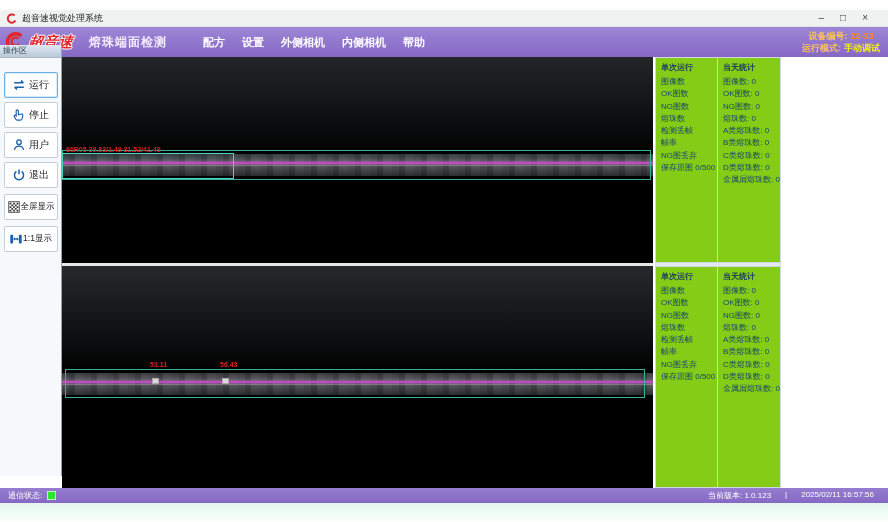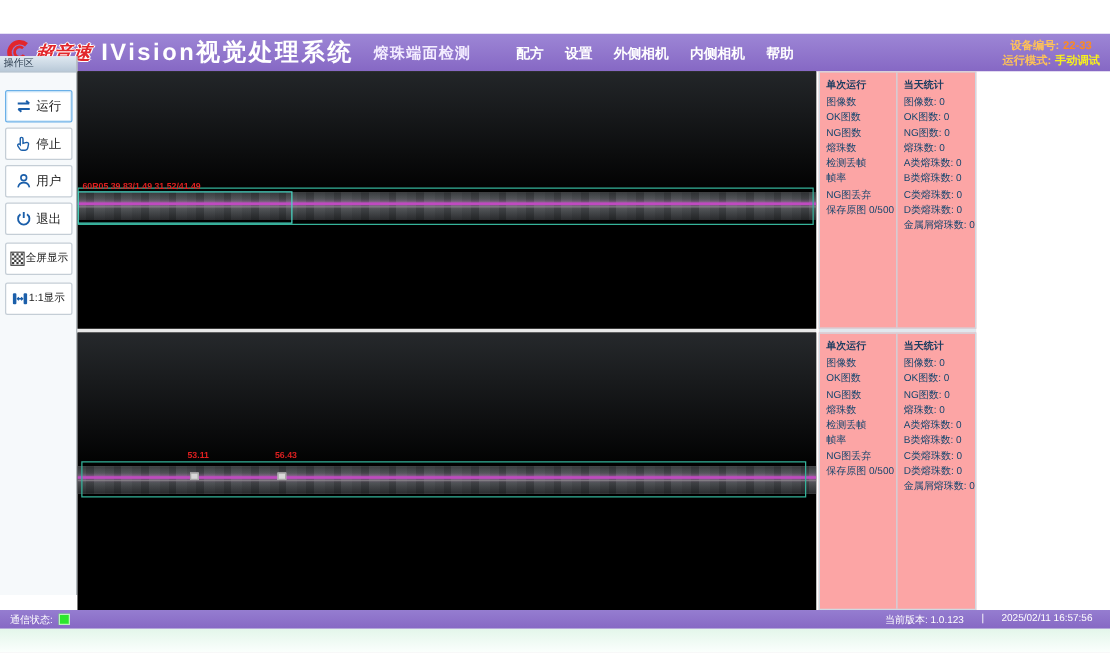--- a/index.html
+++ b/index.html
@@ -53,21 +53,21 @@
         background-blend-mode:overlay;}
   .beadline{position:absolute;left:0;right:0;top:8px;height:2px;background:#c04ac0;box-shadow:0 0 3px #d060d0;}
   .beadline2{position:absolute;left:0;right:0;top:11px;height:1px;background:#8a8a8a;opacity:.7;}
   .rect-green{position:absolute;border:1px solid #35b39a;box-sizing:border-box;}
   .rect-cyan{position:absolute;border:1px solid #49d6c3;box-sizing:border-box;}
   .annot{position:absolute;color:#e02020;font-size:7px;line-height:7px;font-weight:bold;white-space:nowrap;}
   .mark-dot{position:absolute;width:5px;height:4px;background:#d9d9d9;border:1px solid #a8a8a8;}
 
   
   .statscol{position:absolute;left:655px;top:57px;width:126px;height:431px;background:#e2e8ee;}
-  .stats-panel{position:absolute;left:0;width:126px;background:#fca5a5;border:1px solid #cfd9e2;box-sizing:border-box;display:flex;}
+  .stats-panel{position:absolute;left:0;width:126px;background:#84cc16;border:1px solid #cfd9e2;box-sizing:border-box;display:flex;}
   .sp1{top:0;height:206px;}
   .sp2{top:209px;height:222px;}
   .scol{width:62px;padding:4px 0 0 5px;box-sizing:border-box;}
   .scol.left{border-right:1px solid #ccd6e0;}
   .scol-title{font-size:8px;font-weight:bold;color:#1d3d60;margin-bottom:3px;}
   .srow{font-size:8px;color:#16466e;line-height:12.3px;white-space:nowrap;}
 
   
   .rightpanel{position:absolute;left:781px;top:57px;width:107px;height:431px;background:#eef3f8;
               border-left:1px solid #c0c8d0;box-sizing:border-box;}
@@ -83,30 +83,40 @@
              color:#fff;font-size:8px;display:flex;align-items:center;padding:0 8px;box-sizing:border-box;}
   .comm-dot{width:7px;height:7px;background:#2ce62c;border:1px solid #b9f5b9;margin-left:5px;}
   .sb-right{margin-left:auto;display:flex;gap:14px;padding-right:6px;}
   .bottomstrip{position:absolute;left:0;top:503px;width:888px;height:19px;background:linear-gradient(#e3f6ea,#fbfffd);}
 </style>
 </head>
 <body>
 
 <div class="screen">
 
+  <div class="titlebar">
+    <svg class="title-icon" viewBox="0 0 16 16">
+      <path d="M12.5 3.5A6 6 0 1 0 13.8 11" stroke="#e2262c" stroke-width="2.8" fill="none"></path>
+    </svg>
+    <span class="title-text">超音速视觉处理系统</span>
+    <div class="win-controls">
+      <span class="win-btn">–</span>
+      <span class="win-btn">□</span>
+      <span class="win-btn">×</span>
+    </div>
+  </div>
 
   <div class="appheader">
     <div class="logo">
       <svg width="22" height="22" viewBox="0 0 16 16">
         <path d="M12.5 3.5A6 6 0 1 0 13.8 11" stroke="#e2262c" stroke-width="2.6" fill="none"></path>
         <path d="M10.5 5.5A3 3 0 1 0 11 9.5" stroke="#e2262c" stroke-width="1.6" fill="none"></path>
       </svg>
       <span class="logo-text">超音速</span>
     </div>
-    <span class="app-title">IVision视觉处理系统</span>
     <span class="app-subtitle">熔珠端面检测</span>
     <div class="menu">
 
     <span class="menu-item">配方</span>
         <span class="menu-item">设置</span>
         <span class="menu-item">外侧相机</span>
         <span class="menu-item">内侧相机</span>
         <span class="menu-item">帮助</span>
       </div>
     <div class="devinfo">

